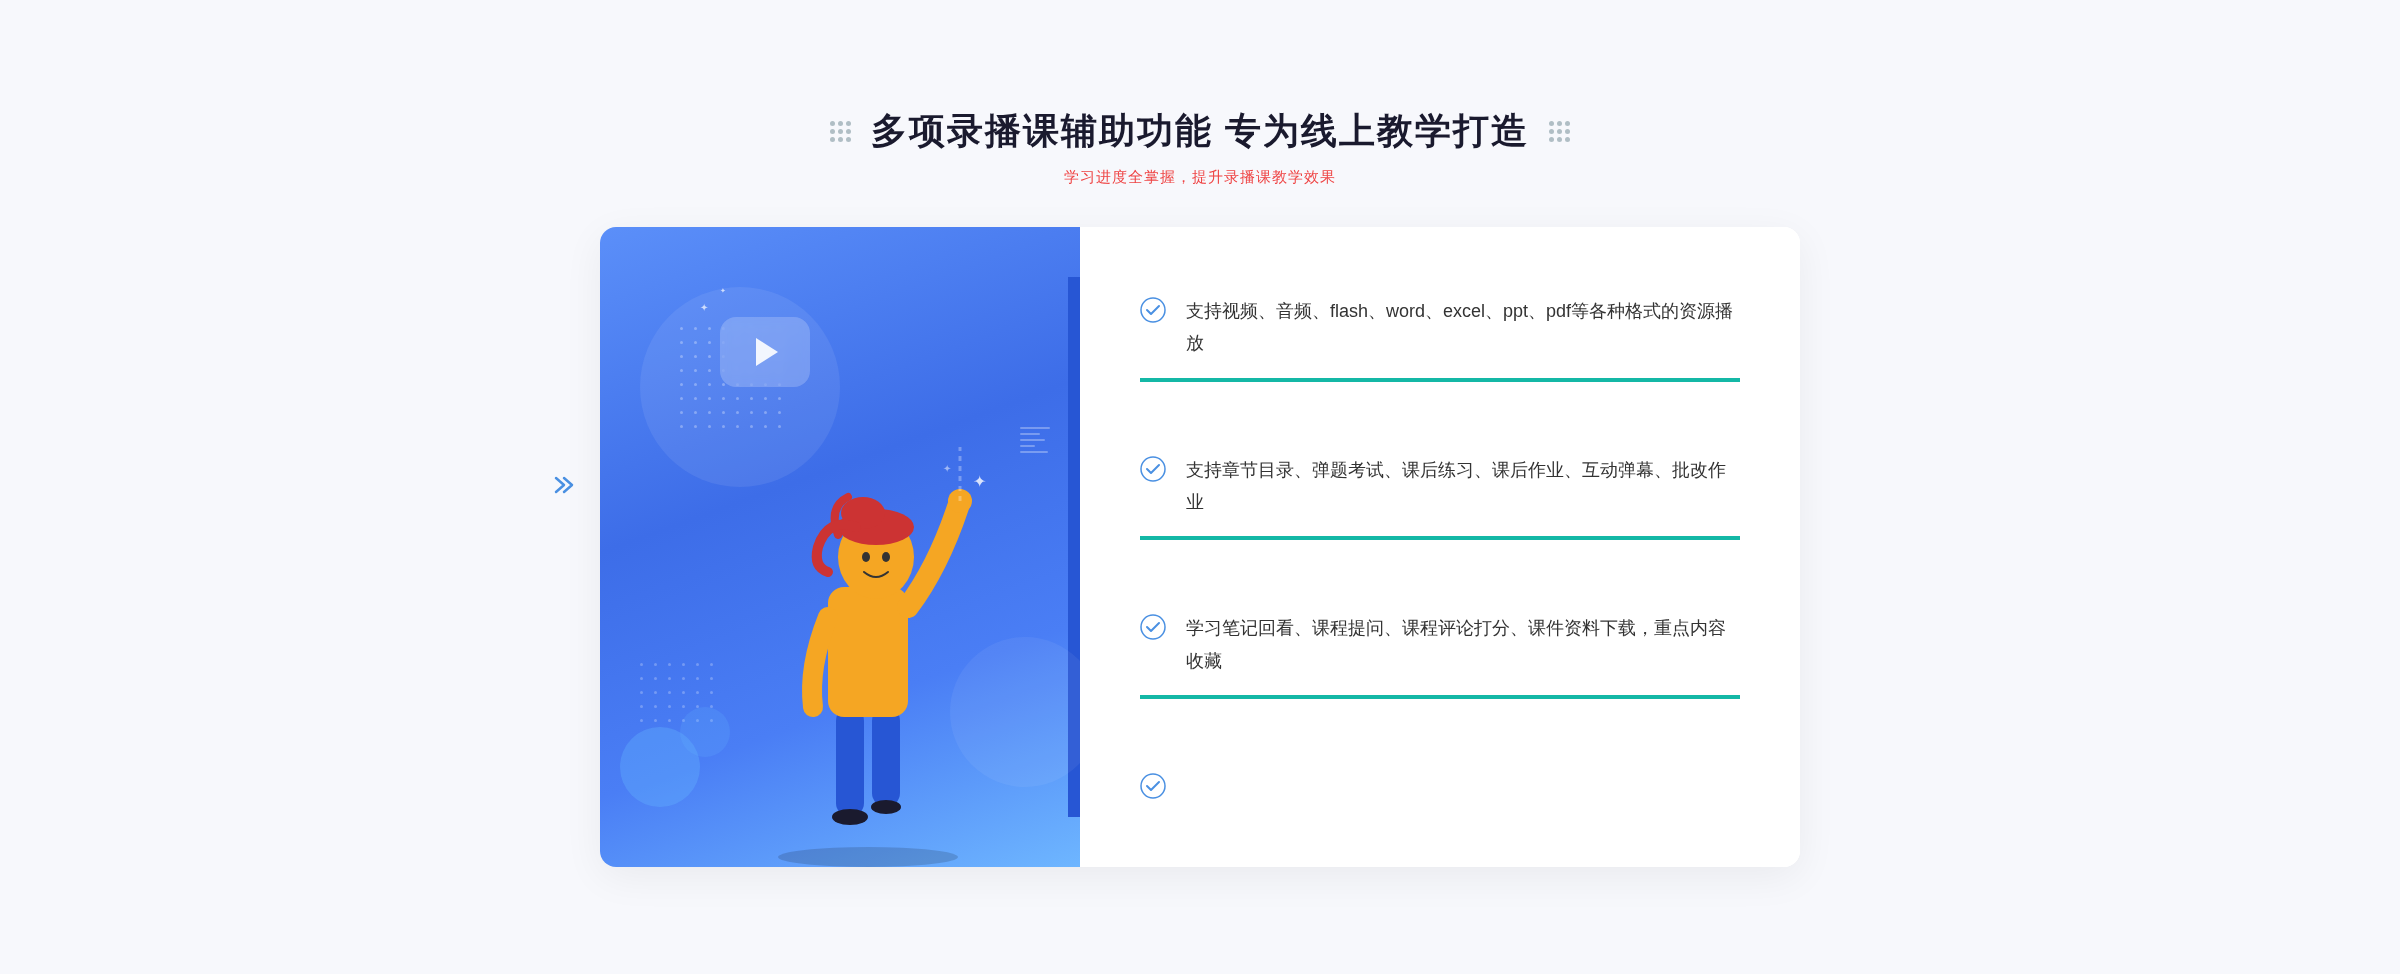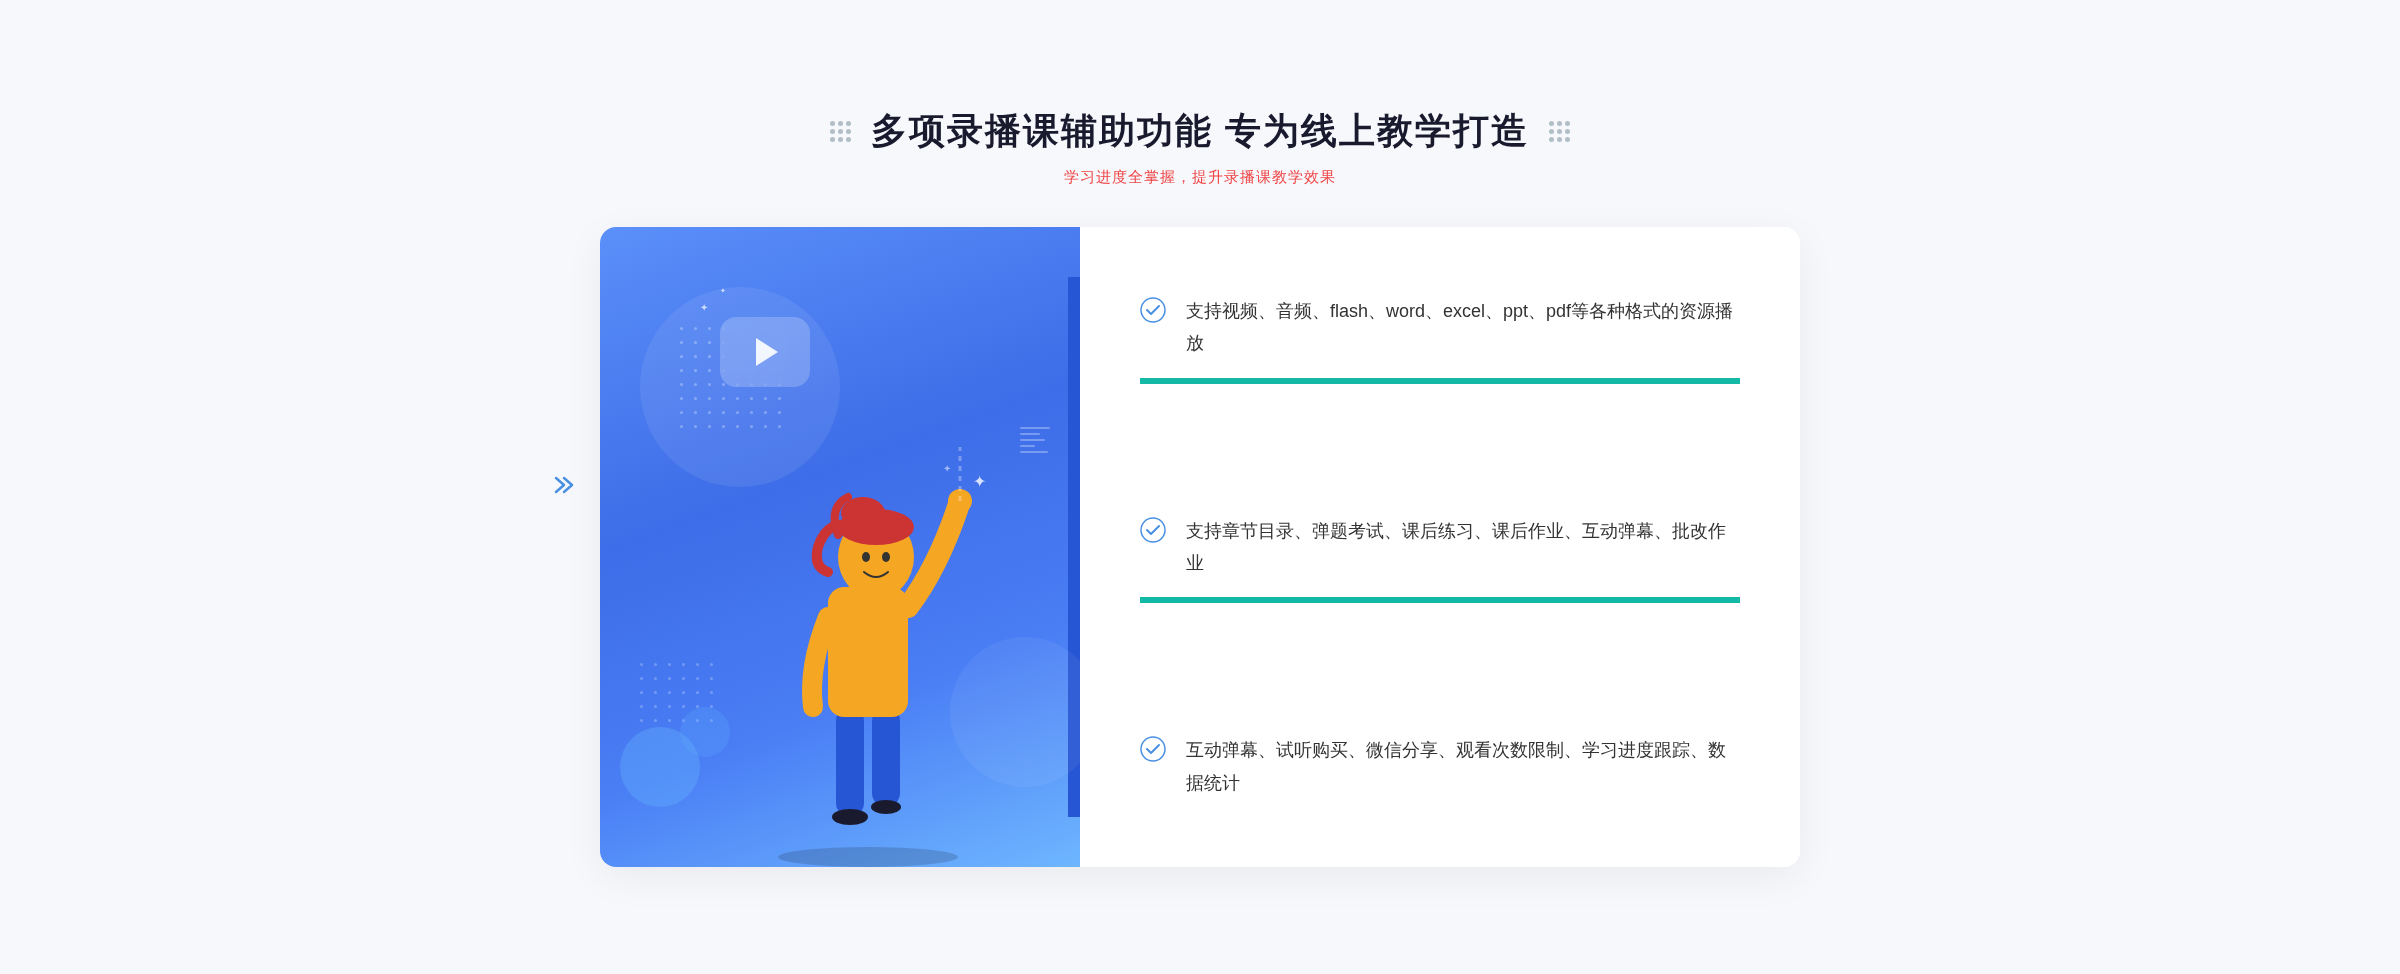--- a/index.html
+++ b/index.html
@@ -275,21 +275,21 @@
       display: flex;
       flex-direction: column;
       justify-content: space-between;
     }
 
     .feature-item {
       display: flex;
       align-items: flex-start;
       gap: 20px;
       padding: 18px 0;
-      border-bottom: 6px solid #14b8a6;
+      border-bottom: 4px solid #14b8a6;
     }
 
     .feature-item:last-child {
       border-bottom: none;
     }
 
     .check-icon {
       flex-shrink: 0;
       width: 26px;
       height: 26px;
@@ -540,27 +540,35 @@
         <div class="feature-item">
           <div class="check-icon">
             <svg viewBox="0 0 26 26" fill="none" xmlns="http://www.w3.org/2000/svg">
               <circle cx="13" cy="13" r="12" stroke="#4a90e2" stroke-width="1.5"></circle>
               <polyline points="7,13 11,17 19,9" stroke="#4a90e2" stroke-width="2" stroke-linecap="round" stroke-linejoin="round"></polyline>
             </svg>
           </div>
           <span class="feature-text">支持章节目录、弹题考试、课后练习、课后作业、互动弹幕、批改作业</span>
         </div>
 
-
         <div class="feature-item">
           <div class="check-icon">
             <svg viewBox="0 0 26 26" fill="none" xmlns="http://www.w3.org/2000/svg">
               <circle cx="13" cy="13" r="12" stroke="#4a90e2" stroke-width="1.5"></circle>
               <polyline points="7,13 11,17 19,9" stroke="#4a90e2" stroke-width="2" stroke-linecap="round" stroke-linejoin="round"></polyline>
             </svg>
           </div>
-          <span class="feature-text">互动弹幕、试听购买、微信分享、观看次数限制、学习进度跟踪、数据统计</span>
+          <span class="feature-text">学习笔记回看、课程提问、课程评论打分、课件资料下载，重点内容收藏</span>
+        </div>
+
+        <div class="feature-item">
+          <div class="check-icon">
+            <svg viewBox="0 0 26 26" fill="none" xmlns="http://www.w3.org/2000/svg">
+              <circle cx="13" cy="13" r="12" stroke="#4a90e2" stroke-width="1.5"></circle>
+              <polyline points="7,13 11,17 19,9" stroke="#4a90e2" stroke-width="2" stroke-linecap="round" stroke-linejoin="round"></polyline>
+            </svg>
+          </div>
         </div>
 
       </div>
     </div>
   </div>
 </div>
 
 </body></html>

